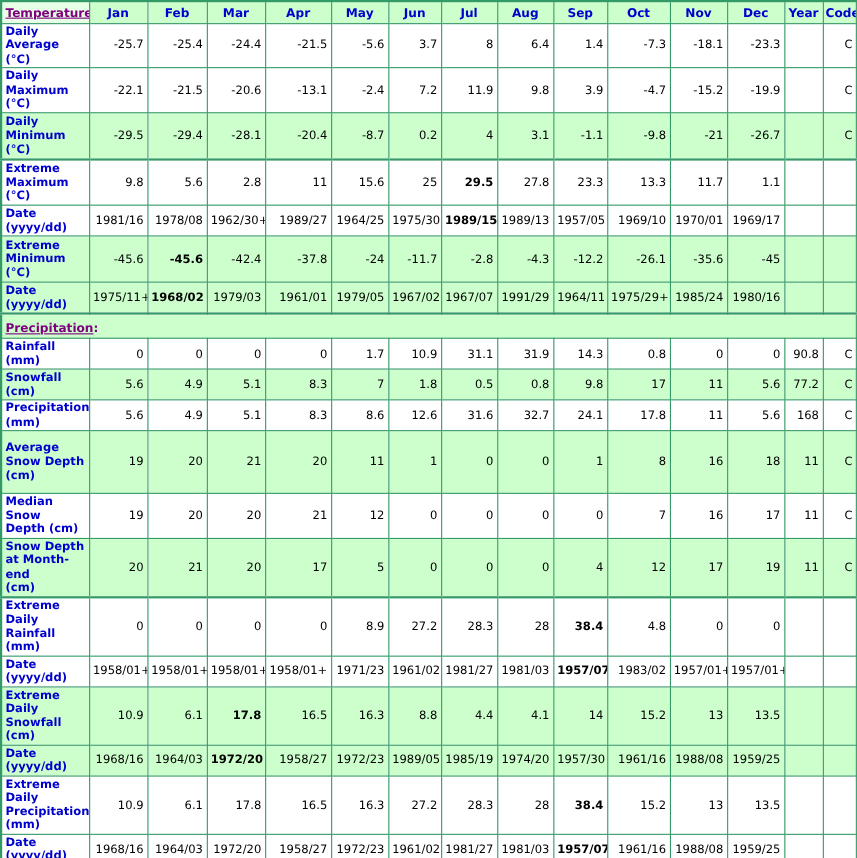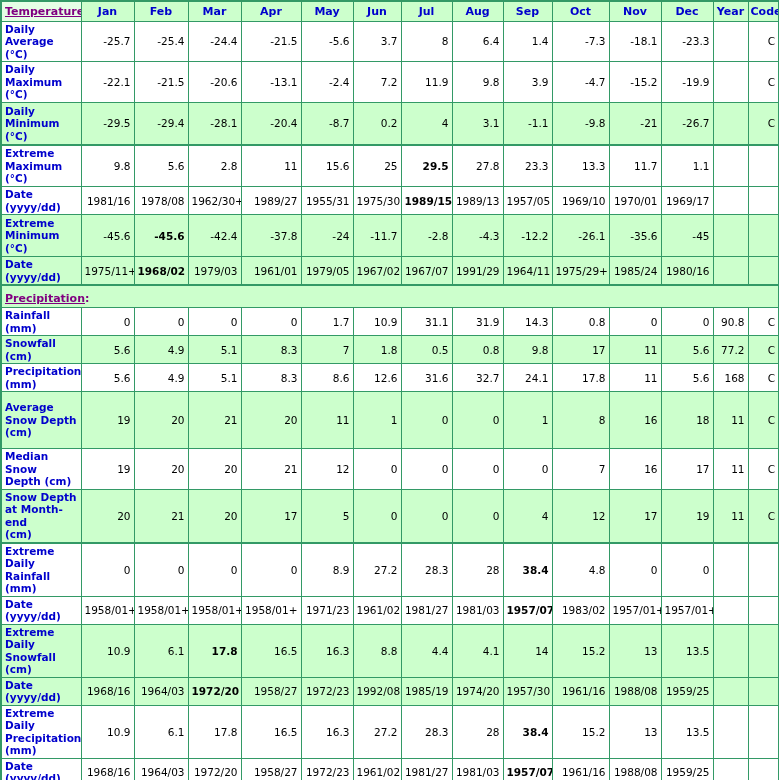--- a/index.html
+++ b/index.html
@@ -182,21 +182,21 @@
         <td class="val"></td>
         <td class="val"></td>
       </tr>
       <tr class="white" style="height: 28px;">
         <th class="rowlabel">Date
 (yyyy/dd)</th>
         <td class="val">1981/16</td>
         <td class="val">1978/08</td>
         <td class="val">1962/30+</td>
         <td class="val">1989/27</td>
-        <td class="val">1955/31</td>
+        <td class="val">1964/25</td>
         <td class="val">1975/30</td>
         <td class="val bold">1989/15</td>
         <td class="val">1989/13</td>
         <td class="val">1957/05</td>
         <td class="val">1969/10</td>
         <td class="val">1970/01</td>
         <td class="val">1969/17</td>
         <td class="val"></td>
         <td class="val"></td>
       </tr>
@@ -405,21 +405,21 @@
         <td class="val"></td>
       </tr>
       <tr class="green" style="height: 28px;">
         <th class="rowlabel">Date
 (yyyy/dd)</th>
         <td class="val">1968/16</td>
         <td class="val">1964/03</td>
         <td class="val bold">1972/20</td>
         <td class="val">1958/27</td>
         <td class="val">1972/23</td>
-        <td class="val">1992/08</td>
+        <td class="val">1989/05</td>
         <td class="val">1985/19</td>
         <td class="val">1974/20</td>
         <td class="val">1957/30</td>
         <td class="val">1961/16</td>
         <td class="val">1988/08</td>
         <td class="val">1959/25</td>
         <td class="val"></td>
         <td class="val"></td>
       </tr>
       <tr class="white" style="height: 42px;">

